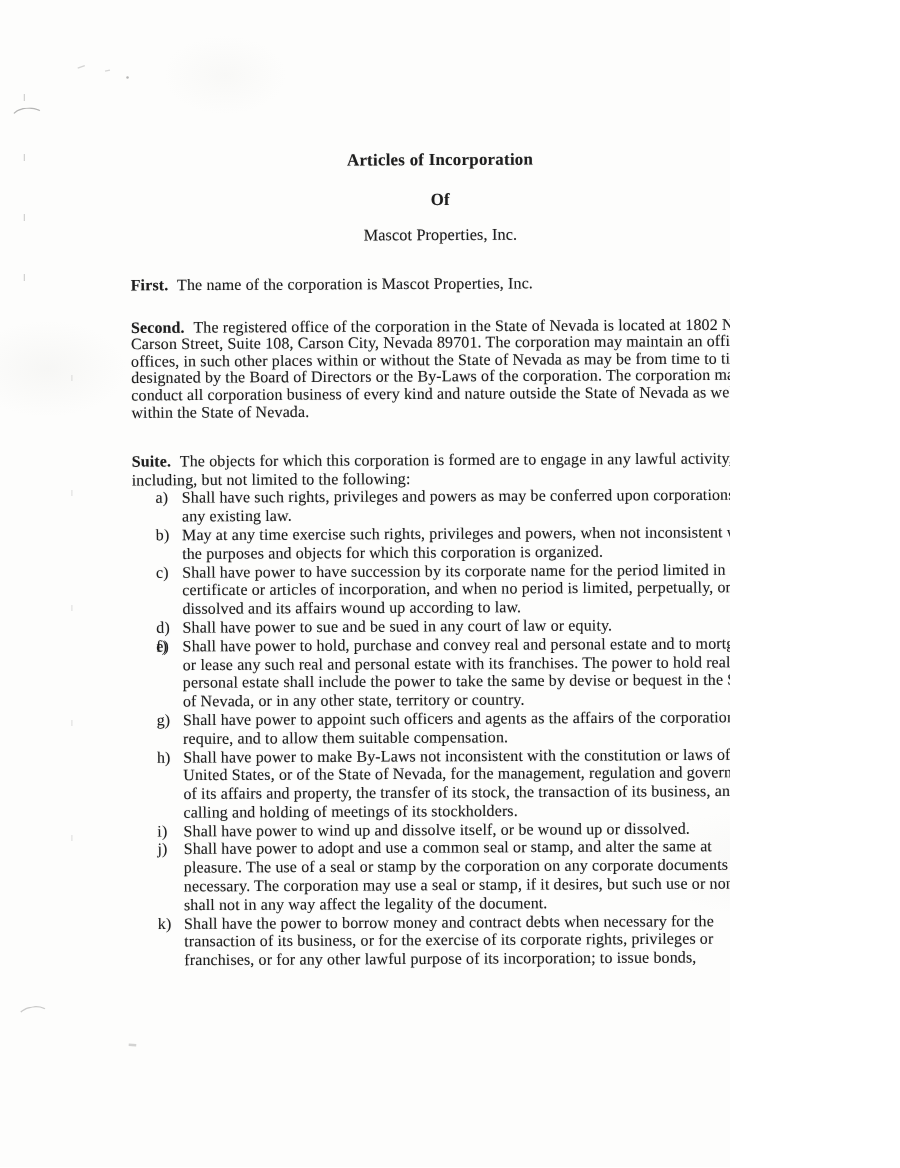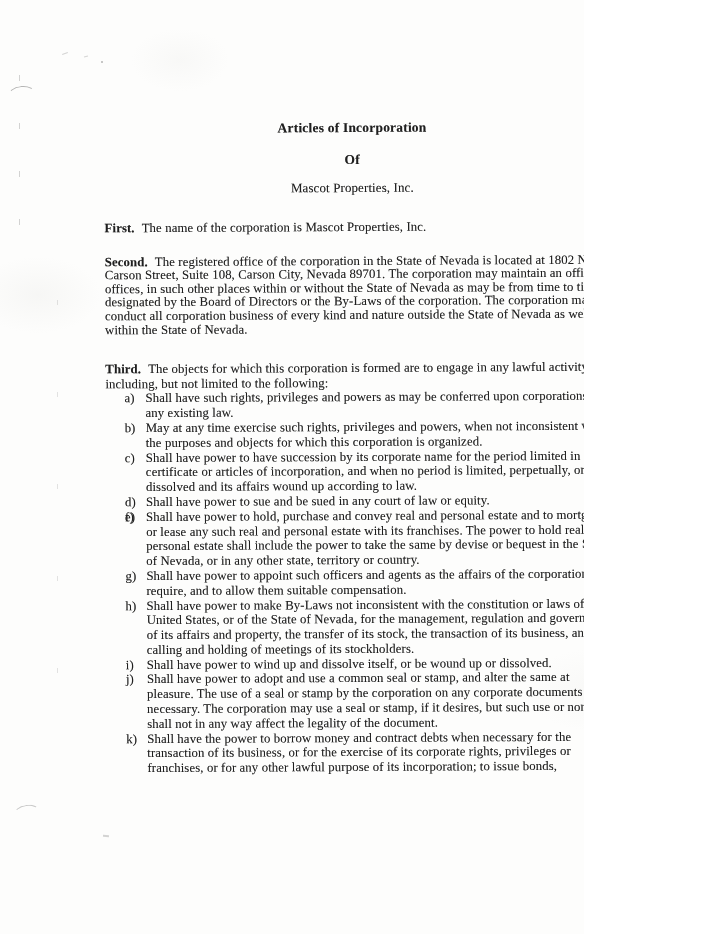--- a/index.html
+++ b/index.html
@@ -153,21 +153,21 @@
 
     <p class="article article-first">
       <span class="article-label">First.</span><span>The name of the corporation is Mascot Properties, Inc.</span>
     </p>
 
     <p class="article article-second">
       <span class="article-label">Second.</span><span>The registered office of the corporation in the State of Nevada is located at 1802 N. Carson Street, Suite 108, Carson City, Nevada 89701.  The corporation may maintain an office, or offices, in such other places within or without the State of Nevada as may be from time to time designated by the Board of Directors or the By-Laws of the corporation.  The corporation may conduct all corporation business of every kind and nature outside the State of Nevada as well as within the State of Nevada.</span>
     </p>
 
     <p class="article article-third">
-      <span class="article-label">Third.</span><span>The objects for which this corporation is formed are to engage in any lawful activity, including, but not limited to the following:</span>
+      <span class="article-label">Suite.</span><span>The objects for which this corporation is formed are to engage in any lawful activity, including, but not limited to the following:</span>
     </p>
 
     <ol class="powers">
 
     <li class="power">
           <span class="marker">a)</span>
           <span class="ptext">Shall have such rights, privileges and powers as may be conferred upon corporations by any existing law.</span>
         </li>
         <li class="power">
           <span class="marker">b)</span>

